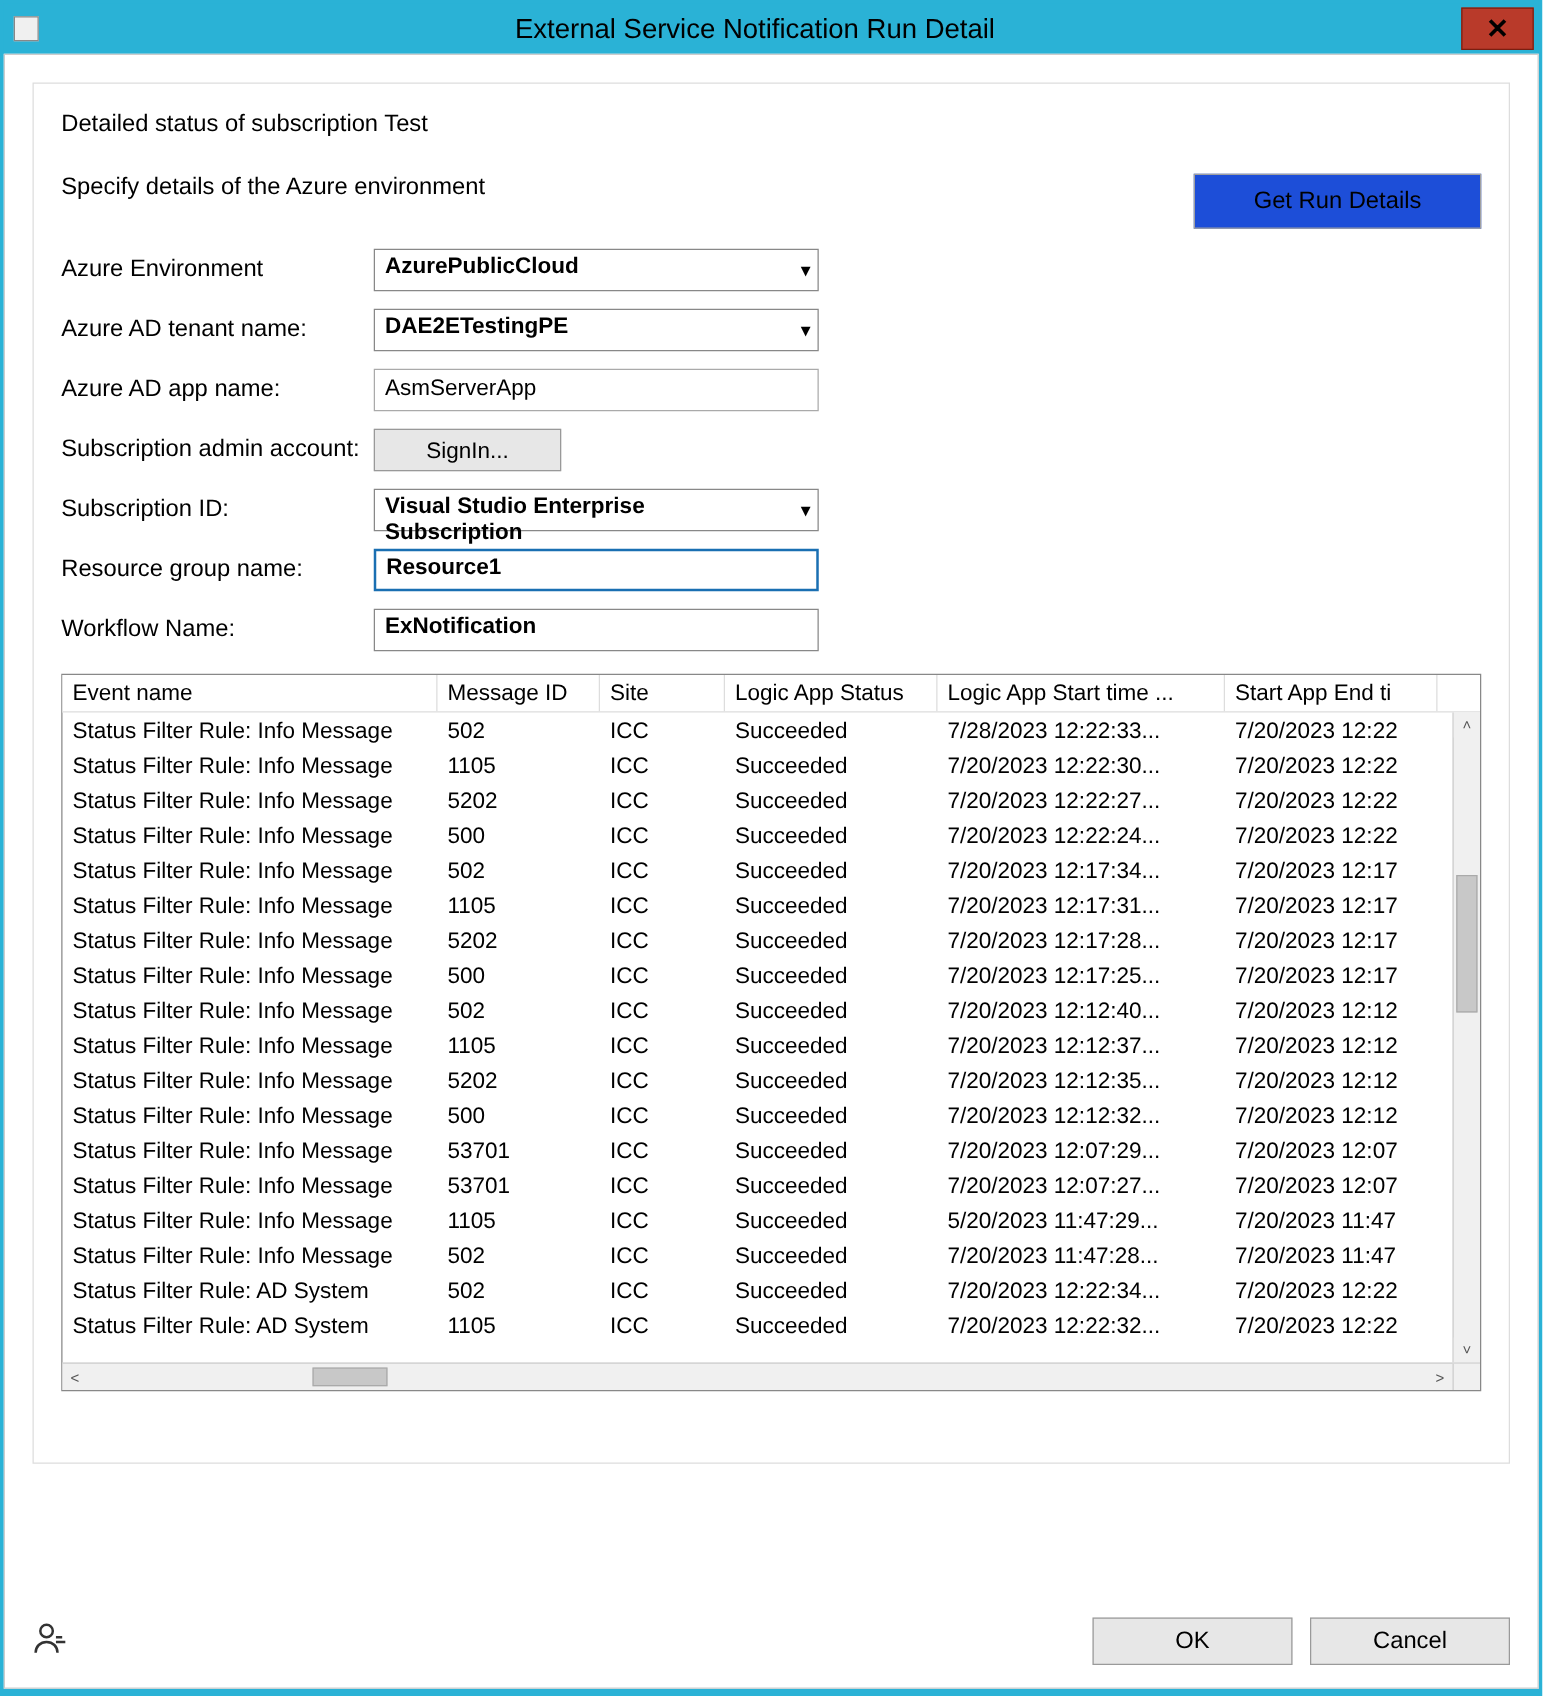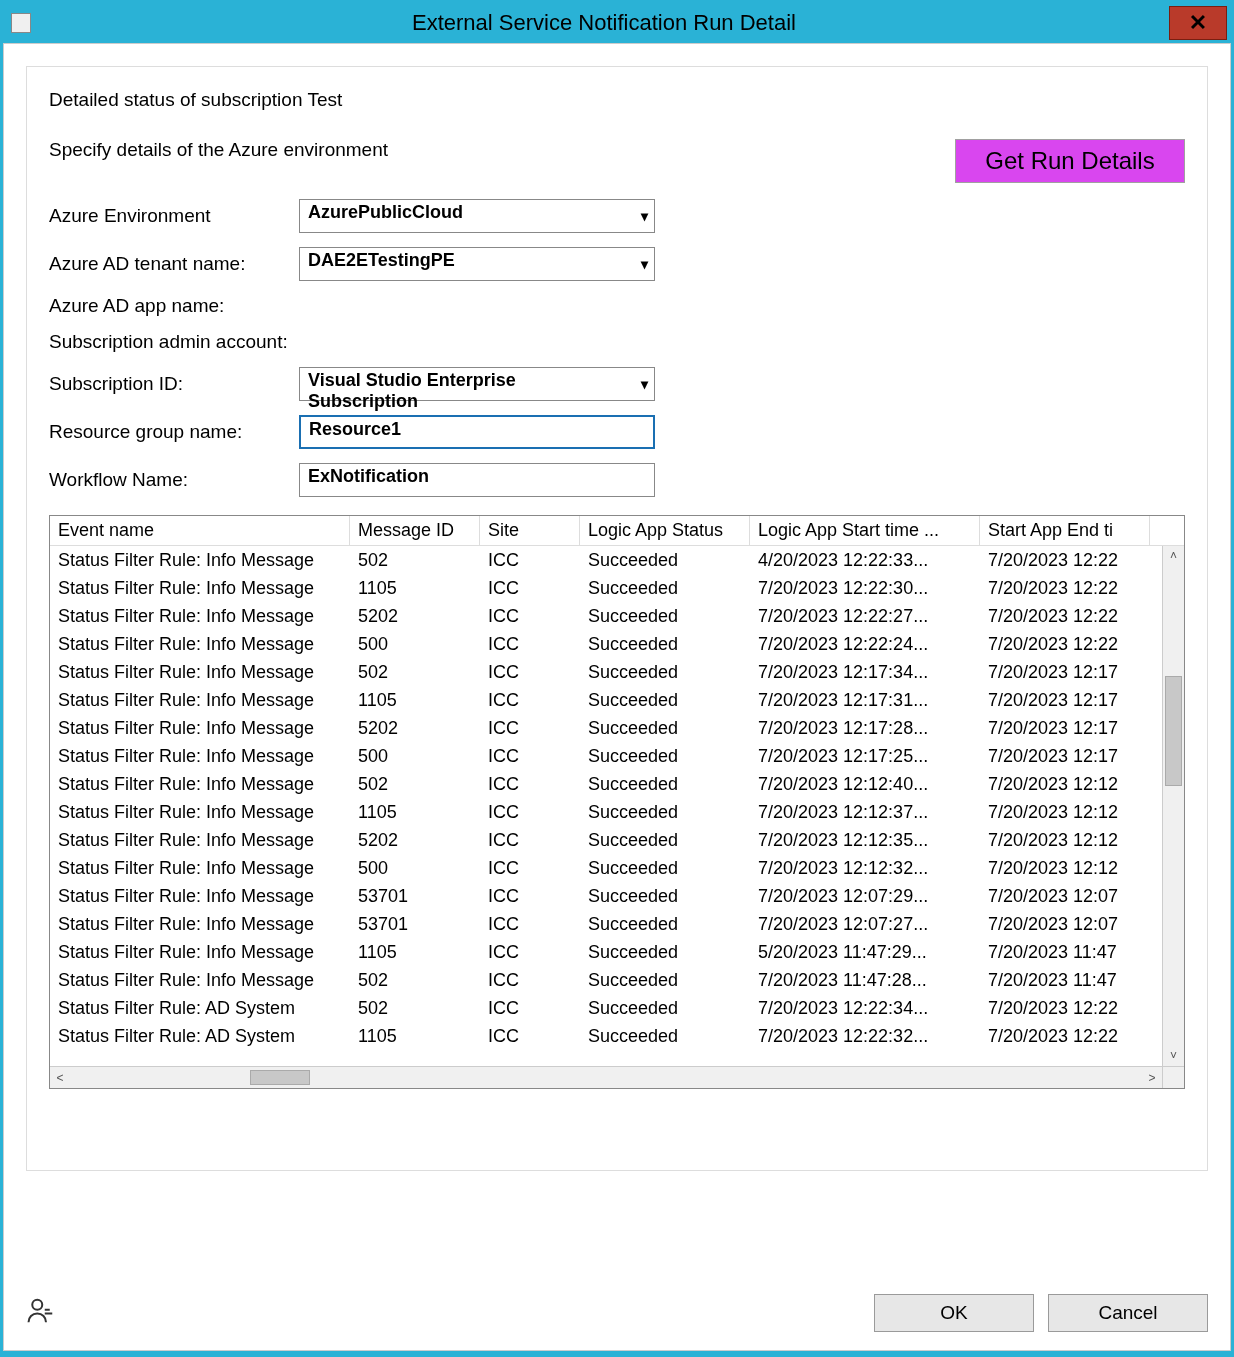--- a/index.html
+++ b/index.html
@@ -84,23 +84,23 @@
     width: 356px;
   }
   .topright-row {
     display: flex;
     align-items: flex-start;
     margin-bottom: 16px;
   }
   .topright-row .instruction { flex: 1; margin-bottom: 0; }
   .big-btn {
     width: 230px; height: 44px;
-    background: #d946ef;
+    background: #1d4ed8;
     border: 1px solid #a0a0a0;
-    font-size: 24px;
+    font-size: 19px;
     cursor: pointer;
   }
   .combo, .textbox {
     width: 100%;
     height: 34px;
     border: 1px solid #888;
     background: #fff;
     font-size: 18px;
     padding: 2px 30px 2px 8px;
     position: relative;
@@ -289,25 +289,33 @@
         <div class="ctl-col">
           <div class="combo">
             <span>DAE2ETestingPE</span>
             <span class="chev">▾</span>
           </div>
         </div>
       </div>
 
       <div class="row">
         <div class="label-col">Azure AD app name:</div>
+        <div class="ctl-col">
+          <div class="readonly-box">
+            <span>AsmServerApp</span>
+          </div>
+        </div>
       </div>
 
 
       <div class="row">
         <div class="label-col">Subscription admin account:</div>
+        <div class="ctl-col">
+          <button class="small-btn">SignIn...</button>
+        </div>
       </div>
 
       <div class="row" style="margin-top:6px;">
         <div class="label-col">Subscription ID:</div>
         <div class="ctl-col">
           <div class="combo">
             <span>Visual Studio Enterprise Subscription</span>
             <span class="chev">▾</span>
           </div>
         </div>
@@ -340,21 +348,21 @@
           <div class="lv-header-cell col4">Logic App Start time ...</div>
           <div class="lv-header-cell col5">Start App End ti</div>
         </div>
         <div class="lv-body" id="lv-body" style="padding-right:22px;">
 
         <div class="lv-row">
               <div class="lv-cell col0">Status Filter Rule: Info Message</div>
               <div class="lv-cell col1">502</div>
               <div class="lv-cell col2">ICC</div>
               <div class="lv-cell col3">Succeeded</div>
-              <div class="lv-cell col4">4/20/2023 12:22:33...</div>
+              <div class="lv-cell col4">7/28/2023 12:22:33...</div>
               <div class="lv-cell col5">7/20/2023 12:22</div>
             </div>
             <div class="lv-row">
               <div class="lv-cell col0">Status Filter Rule: Info Message</div>
               <div class="lv-cell col1">1105</div>
               <div class="lv-cell col2">ICC</div>
               <div class="lv-cell col3">Succeeded</div>
               <div class="lv-cell col4">7/20/2023 12:22:30...</div>
               <div class="lv-cell col5">7/20/2023 12:22</div>
             </div>

